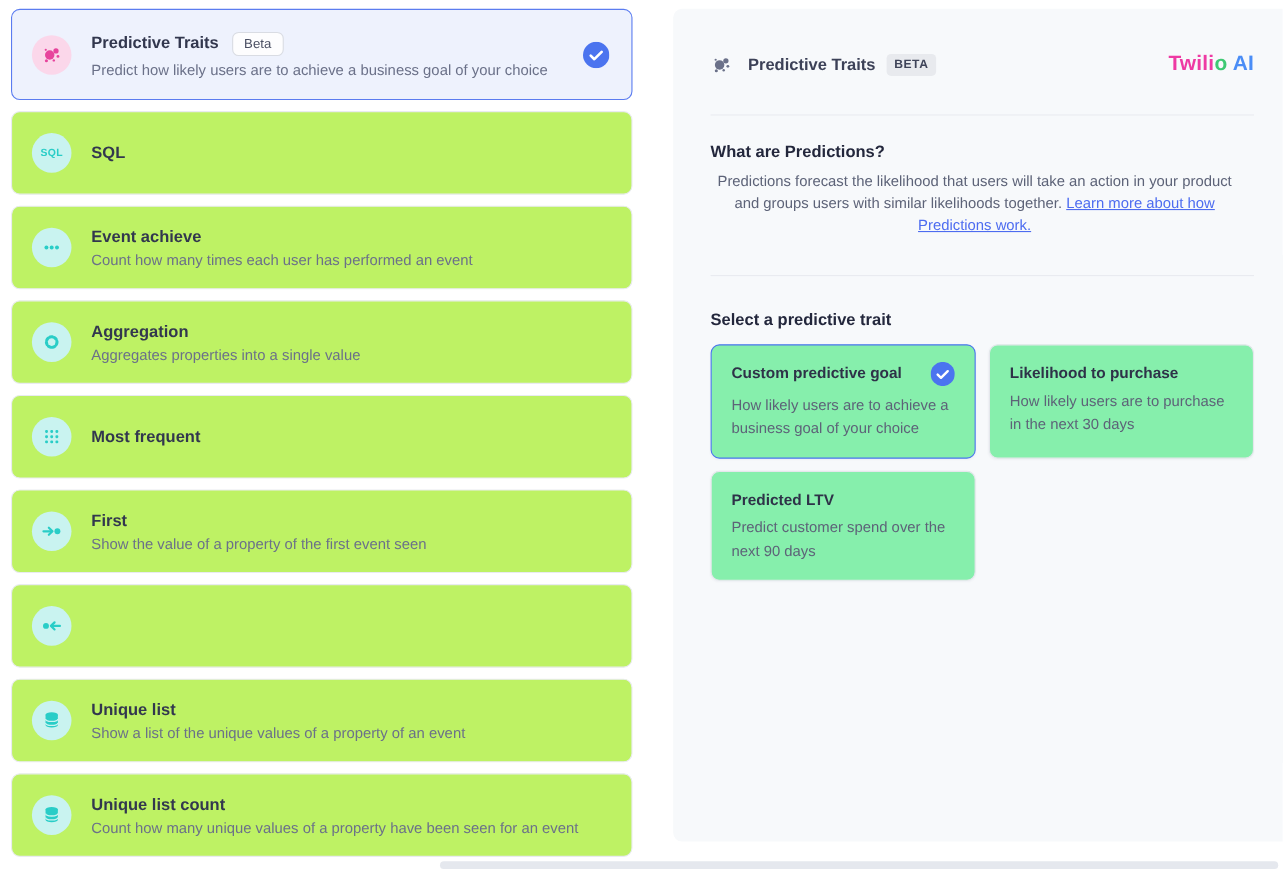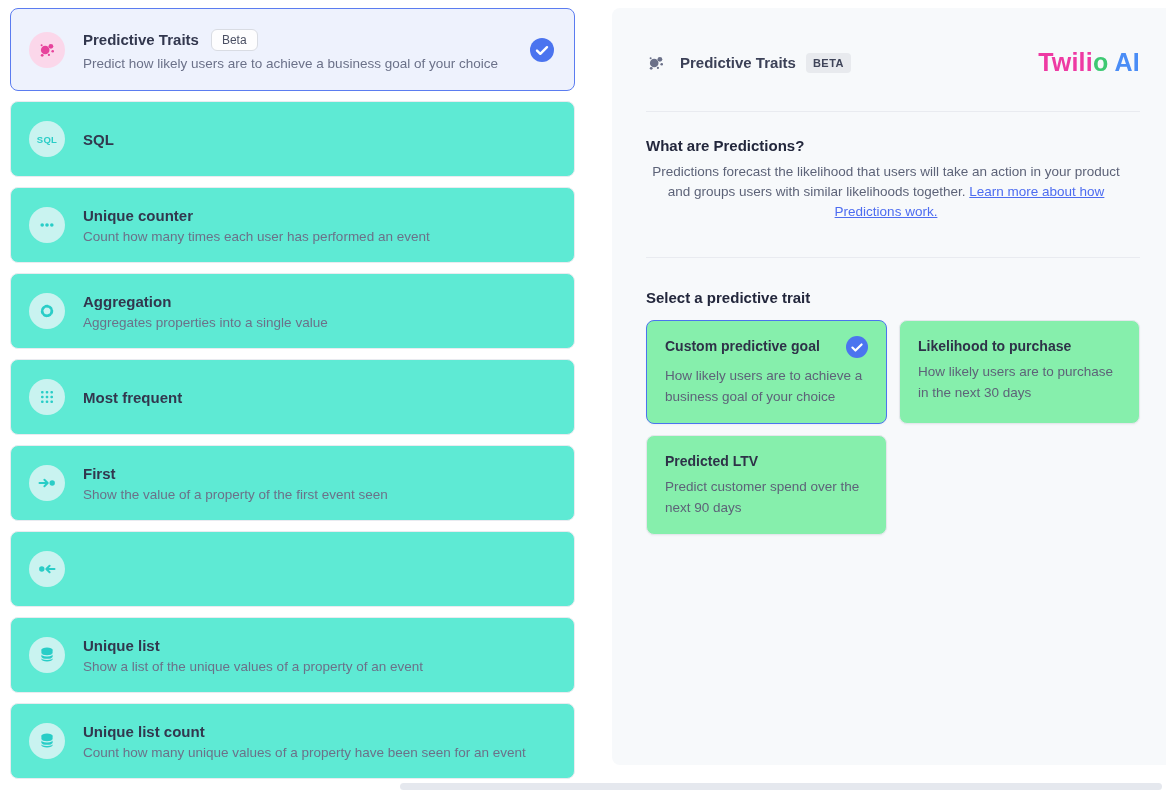--- a/index.html
+++ b/index.html
@@ -1,21 +1,21 @@
 <!DOCTYPE html>
 <html><head>
 <meta charset="utf-8">
 <style>
   * { margin:0; padding:0; box-sizing:border-box; }
   html,body { width:1166px; height:791px; background:#ffffff;
               font-family:"Liberation Sans", sans-serif; overflow:hidden; }
 
   
   .left-list { position:absolute; left:10px; top:8px; width:565px; }
-  .trait-card { display:flex; align-items:center; height:76px; background:#5eead4;
+  .trait-card { display:flex; align-items:center; height:76px; background:#bef264;
                 border:1px solid #e9ebf0; border-radius:8px; margin-bottom:10px;
                 padding:0 20px 0 18px; cursor:pointer; }
   .trait-card.selected { height:83px; background:#eef2fd; border:1.5px solid #5b7cf0; }
   .icon-circle { width:36px; height:36px; border-radius:50%; flex:0 0 36px;
                  display:flex; align-items:center; justify-content:center;
                  background:#c9f3f0; margin-right:18px; }
   .icon-circle.pink { background:#fbd7ea; }
   .icon-circle svg { width:20px; height:20px; display:block; }
   .sql-text { font-size:9.5px; font-weight:bold; color:#29cdc7; letter-spacing:.3px; }
   .trait-text { display:flex; flex-direction:column; }
@@ -29,21 +29,21 @@
 
   
   .right-panel { position:absolute; left:612px; top:8px; width:554px; height:757px;
                  background:#f7f9fb; border-radius:8px 0 0 8px;
                  padding:40px 26px 0 34px; }
   .rp-header { display:flex; align-items:center; }
   .rp-header-icon svg { width:20px; height:20px; display:block; }
   .rp-title { font-size:15px; font-weight:bold; color:#3c4157; margin-left:14px; }
   .beta-filled { margin-left:10px; font-size:11px; font-weight:bold; color:#3f4459;
                  background:#e8eaee; border-radius:4px; padding:4px 7px; letter-spacing:.5px; }
-  .brand { margin-left:auto; font-size:25px; font-weight:bold; letter-spacing:.2px; }
+  .brand { margin-left:auto; font-size:19px; font-weight:bold; letter-spacing:.2px; }
   .brand .tw-pink  { color:#ee3aa3; }
   .brand .tw-green { color:#3ec973; }
   .brand .tw-blue  { color:#4a8df6; }
   .divider { height:1px; background:#e9ebf0; }
   .div1 { margin-top:34px; }
   .div2 { margin-top:35px; }
   .about-heading { margin-top:25px; font-size:15px; font-weight:bold; color:#23273c; }
   .about-body { margin-top:8px; font-size:13.5px; line-height:20px; color:#5d6378;
                 max-width:480px;text-align:center; }
   .about-link { color:#4d6cf0; text-decoration:underline; cursor:pointer; }
@@ -112,21 +112,21 @@
       <svg viewBox="0 0 20 20">
           <g fill="#29cdc7">
         <circle cx="5.2" cy="10" r="1.8"></circle>
             <circle cx="10" cy="10" r="1.8"></circle>
             <circle cx="14.8" cy="10" r="1.8"></circle>
       </g>
         </svg>
     </div>
     <div class="trait-text">
       <div class="trait-title-row">
-          <span class="trait-title">Unique counter</span>
+          <span class="trait-title">Event achieve</span>
         </div>
       <span class="trait-desc">Count how many times each user has performed an event</span>
     </div>
   </div>
 
   <div class="trait-card">
     <div class="icon-circle">
       <svg viewBox="0 0 20 20">
         <circle cx="10" cy="10" r="4.8" fill="none" stroke="#29cdc7" stroke-width="2.8" stroke-dasharray="2.2 1.9" stroke-linecap="round"></circle>
       </svg>

